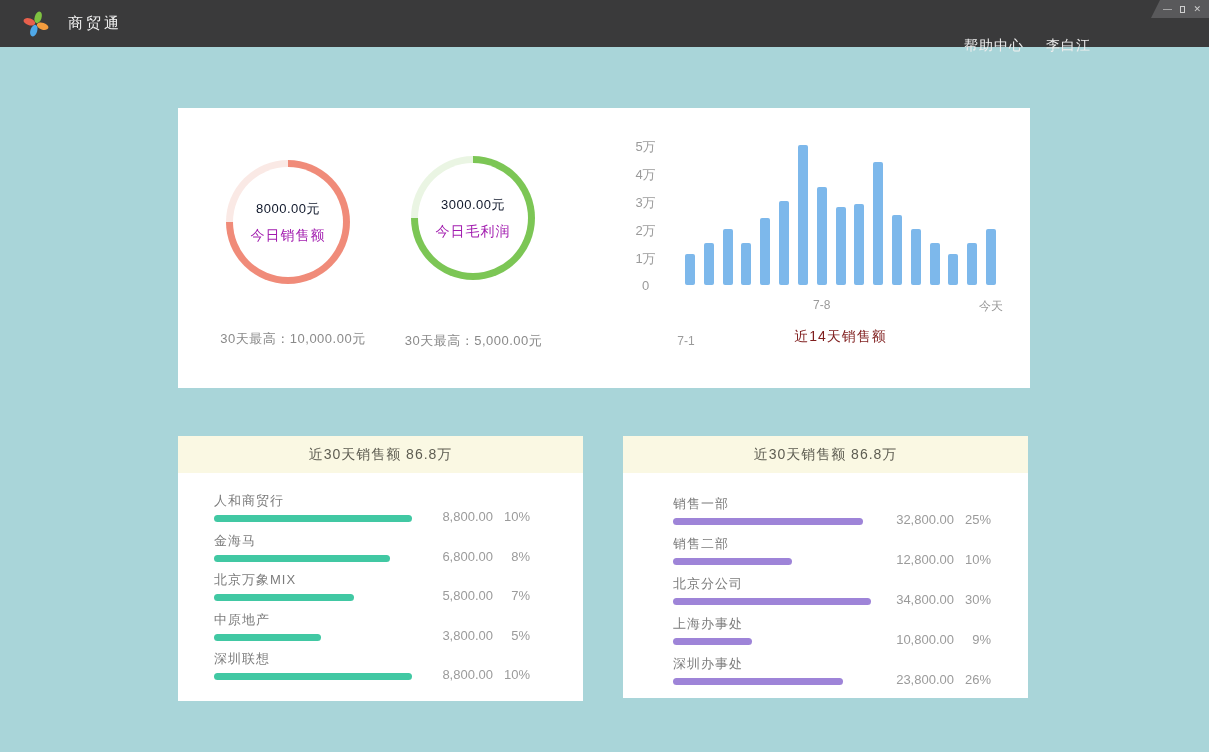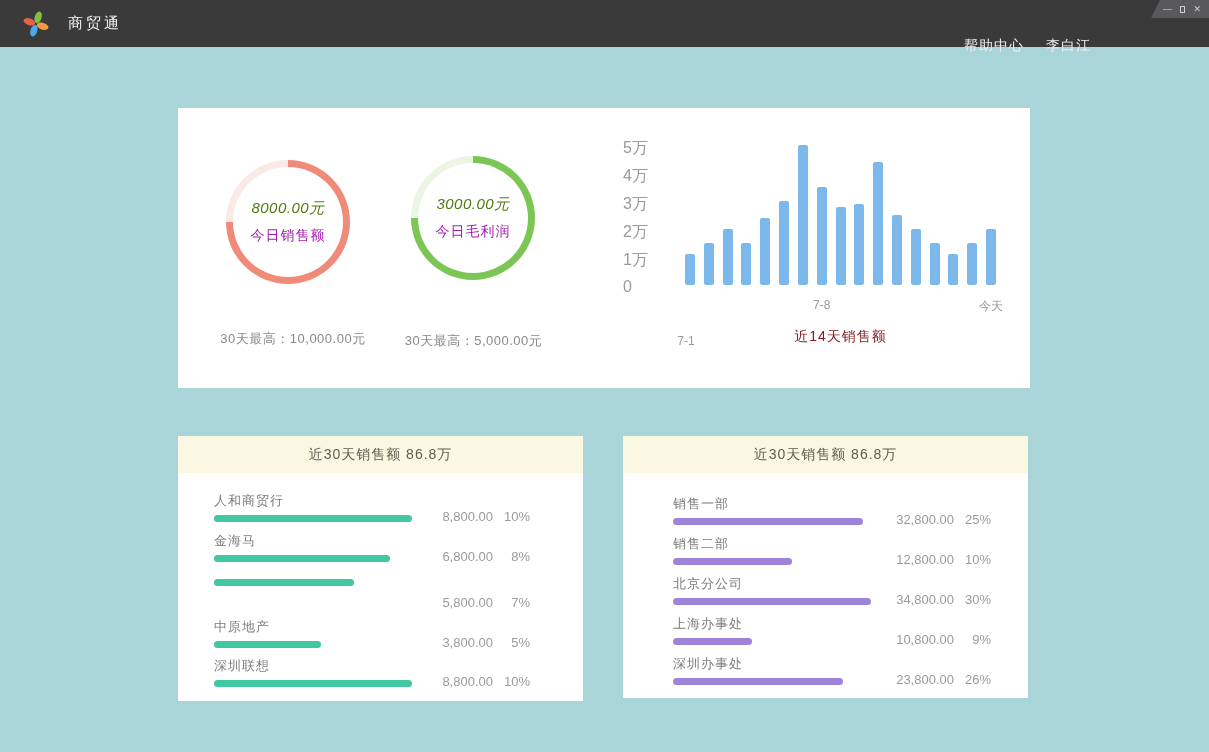--- a/index.html
+++ b/index.html
@@ -28,29 +28,29 @@
   .card-left { left:178px; top:436px; width:405px; height:265px; }
   .card-right { left:623px; top:436px; width:405px; height:262px; }
 
   
   .donut { position:absolute; width:124px; height:124px; border-radius:50%; }
   .donut-1 { left:48px; top:52px; }
   .donut-2 { left:233px; top:48px; }
   .donut-hole { position:absolute; left:7px; top:7px; width:110px; height:110px; border-radius:50%;
                 background:#fff; display:flex; flex-direction:column; align-items:center;
                 justify-content:center; gap:9px; }
-  .donut-value { font-size:15px; color:#4d7c0f; letter-spacing:0.5px;font-style:italic; }
+  .donut-value { font-size:13px; color:#0f172a; letter-spacing:0.5px; }
   .donut-label { font-size:14px; color:#a21caf; letter-spacing:1px; }
   .donut-footer { position:absolute; font-size:13px; color:#8A8A8A; letter-spacing:0.5px; text-align:center; }
   .donut-footer-1 { left:0;   top:222px; width:230px; }
   .donut-footer-2 { left:178px; top:224px; width:235px; }
 
   
   .ylabels { position:absolute; left:445px; top:37px; width:45px; height:140px; }
-  .ytick { position:absolute; right:0; width:45px; text-align:left; font-size:16px; color:#9A9A9A; }
+  .ytick { position:absolute; right:0; width:45px; text-align:center; font-size:13px; color:#9A9A9A; }
   .plot { position:absolute; left:507px; top:37px; width:311px; height:140px;
           display:flex; align-items:flex-end; justify-content:space-between; }
   .bar { width:10px; border-radius:2px; }
   .xlabels { position:absolute; left:507px; top:190px; width:311px; height:16px; }
   .xtick { position:absolute; transform:translateX(-50%); font-size:12px; color:#9A9A9A; white-space:nowrap; }
   .chart-caption { position:absolute; left:507px; top:220px; width:311px; text-align:center;
                    font-size:14px; color:#7f1d1d; letter-spacing:1px; }
 
   
   .rank-header { height:37px; line-height:37px; background:#FAF8E3; text-align:center;
@@ -159,20 +159,21 @@
         </div>
         <div class="rank-row">
           <div class="rank-label">金海马</div>
           <div class="rank-bar" style="width: 176px; background: rgb(65, 200, 163);"></div>
           <div class="rank-value">
             <span class="rank-amount">6,800.00</span>
             <span class="rank-percent">8%</span>
           </div>
         </div>
         <div class="rank-row">
+          <div class="rank-label">北京万象MIX</div>
           <div class="rank-bar" style="width: 140px; background: rgb(65, 200, 163);"></div>
           <div class="rank-value">
             <span class="rank-amount">5,800.00</span>
             <span class="rank-percent">7%</span>
           </div>
         </div>
         <div class="rank-row">
           <div class="rank-label">中原地产</div>
           <div class="rank-bar" style="width: 107px; background: rgb(65, 200, 163);"></div>
           <div class="rank-value">

